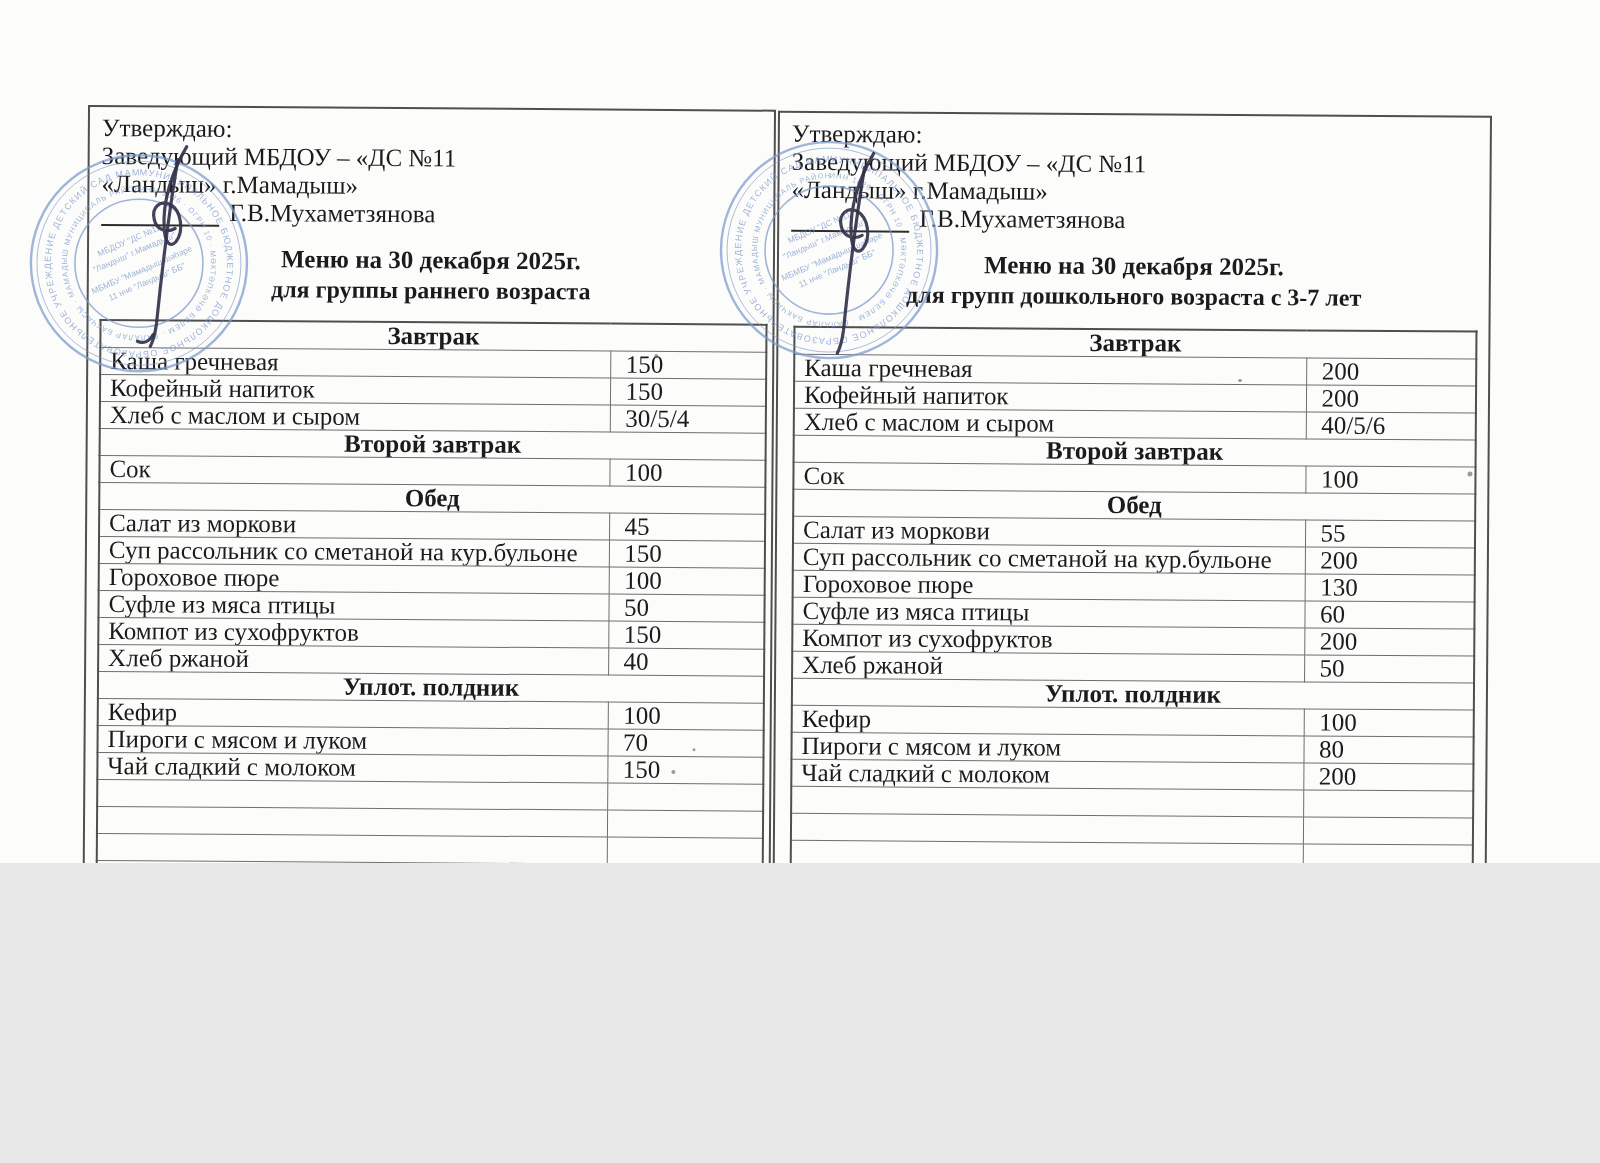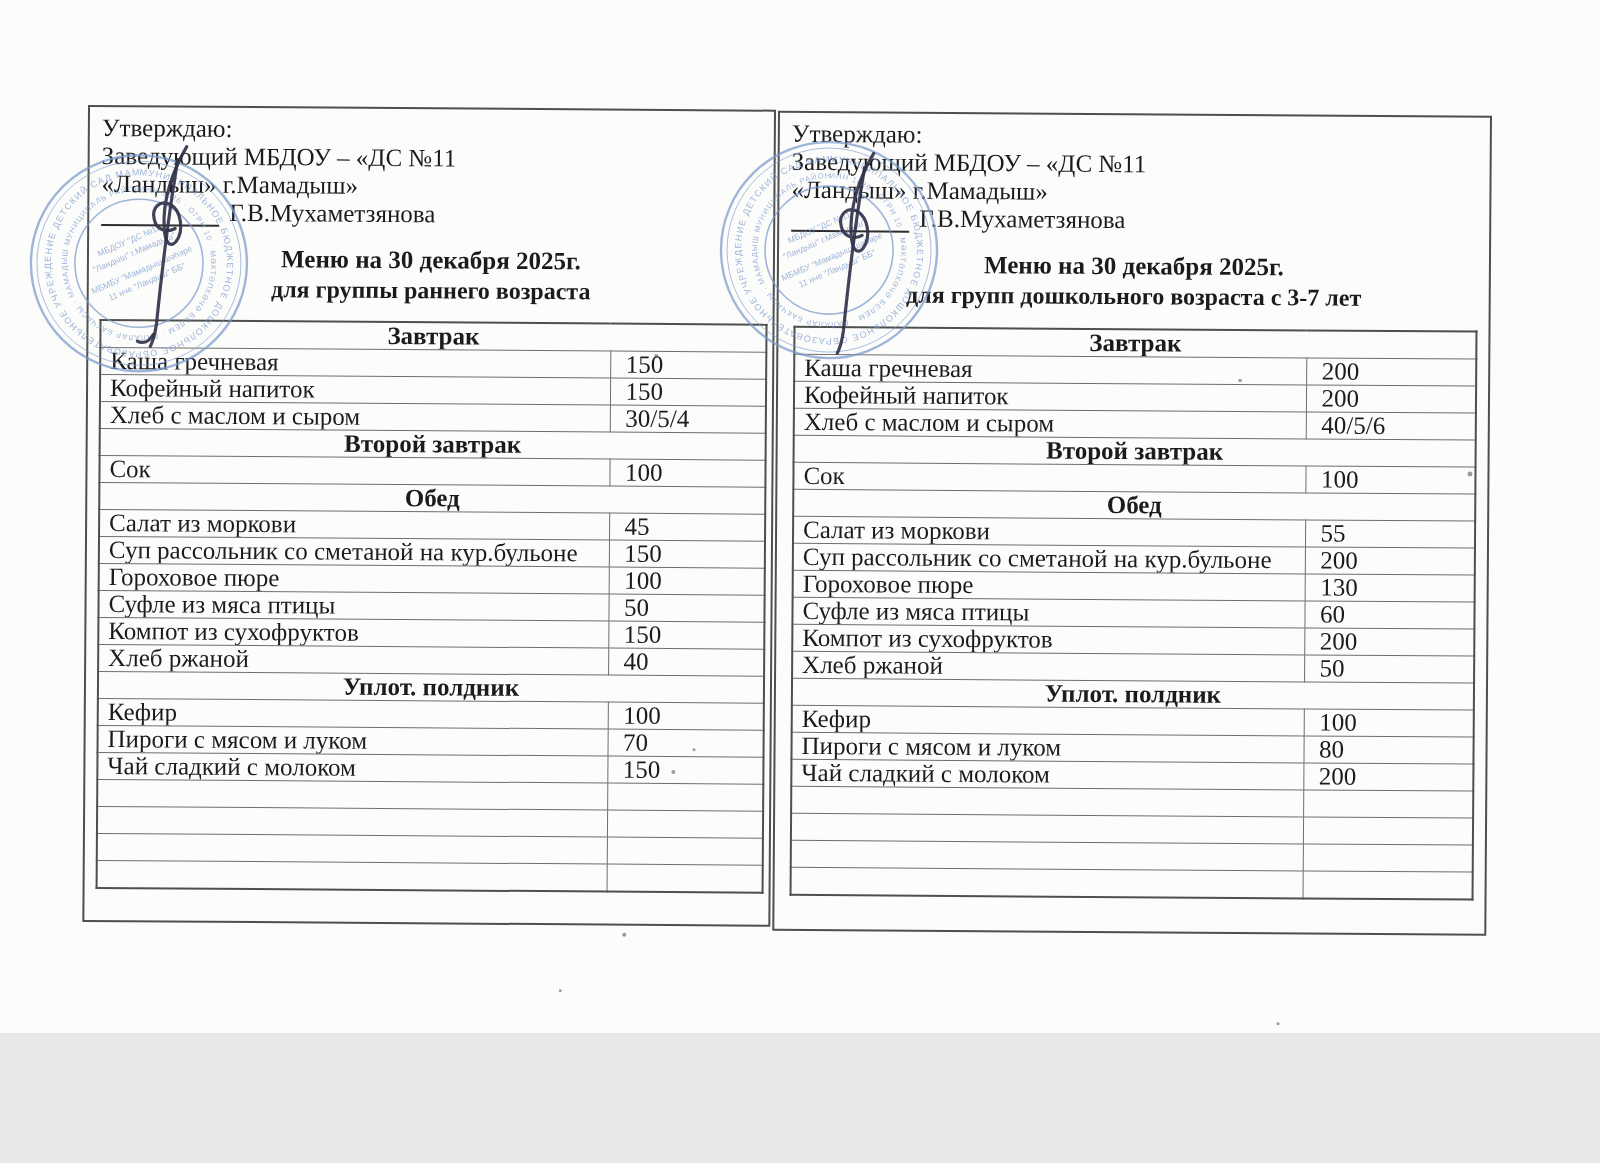--- a/index.html
+++ b/index.html
@@ -5,21 +5,21 @@
   :root{
     --paper:#fcfcfa;
     --ink:#1b1b1d;
     --tline:#6e6e6e;
     --bline:#4f4f4f;
     --stamp:#7b9ace;
     --pen:#32324a;
   }
   html,body{margin:0;padding:0;background:#e8e8e8;}
   .scan{
-    position:relative;width:1600px;height:1033px;background:var(--paper);
+    position:relative;width:1600px;height:863px;background:var(--paper);
     overflow:hidden;font-family:"Liberation Serif",serif;color:var(--ink);
   }
   .tilt{position:absolute;inset:0;transform:rotate(0.4deg);transform-origin:100px 110px;}
   .menu-box{position:absolute;border:2px solid var(--bline);background:transparent;}
   .menu-box.left{left:88px;top:105px;width:684px;height:813px;}
   .menu-box.right{left:778px;top:106px;width:710px;height:816px;}
   .approve{position:absolute;left:12px;top:7px;font-size:25px;line-height:28px;white-space:nowrap;}
   .sig-row{display:flex;align-items:flex-end;gap:10px;}
   .sig-line{display:inline-block;width:118px;height:22px;border-bottom:2px solid #2d2d2d;}
   .title-block{position:absolute;left:0;right:0;top:136px;text-align:center;}

